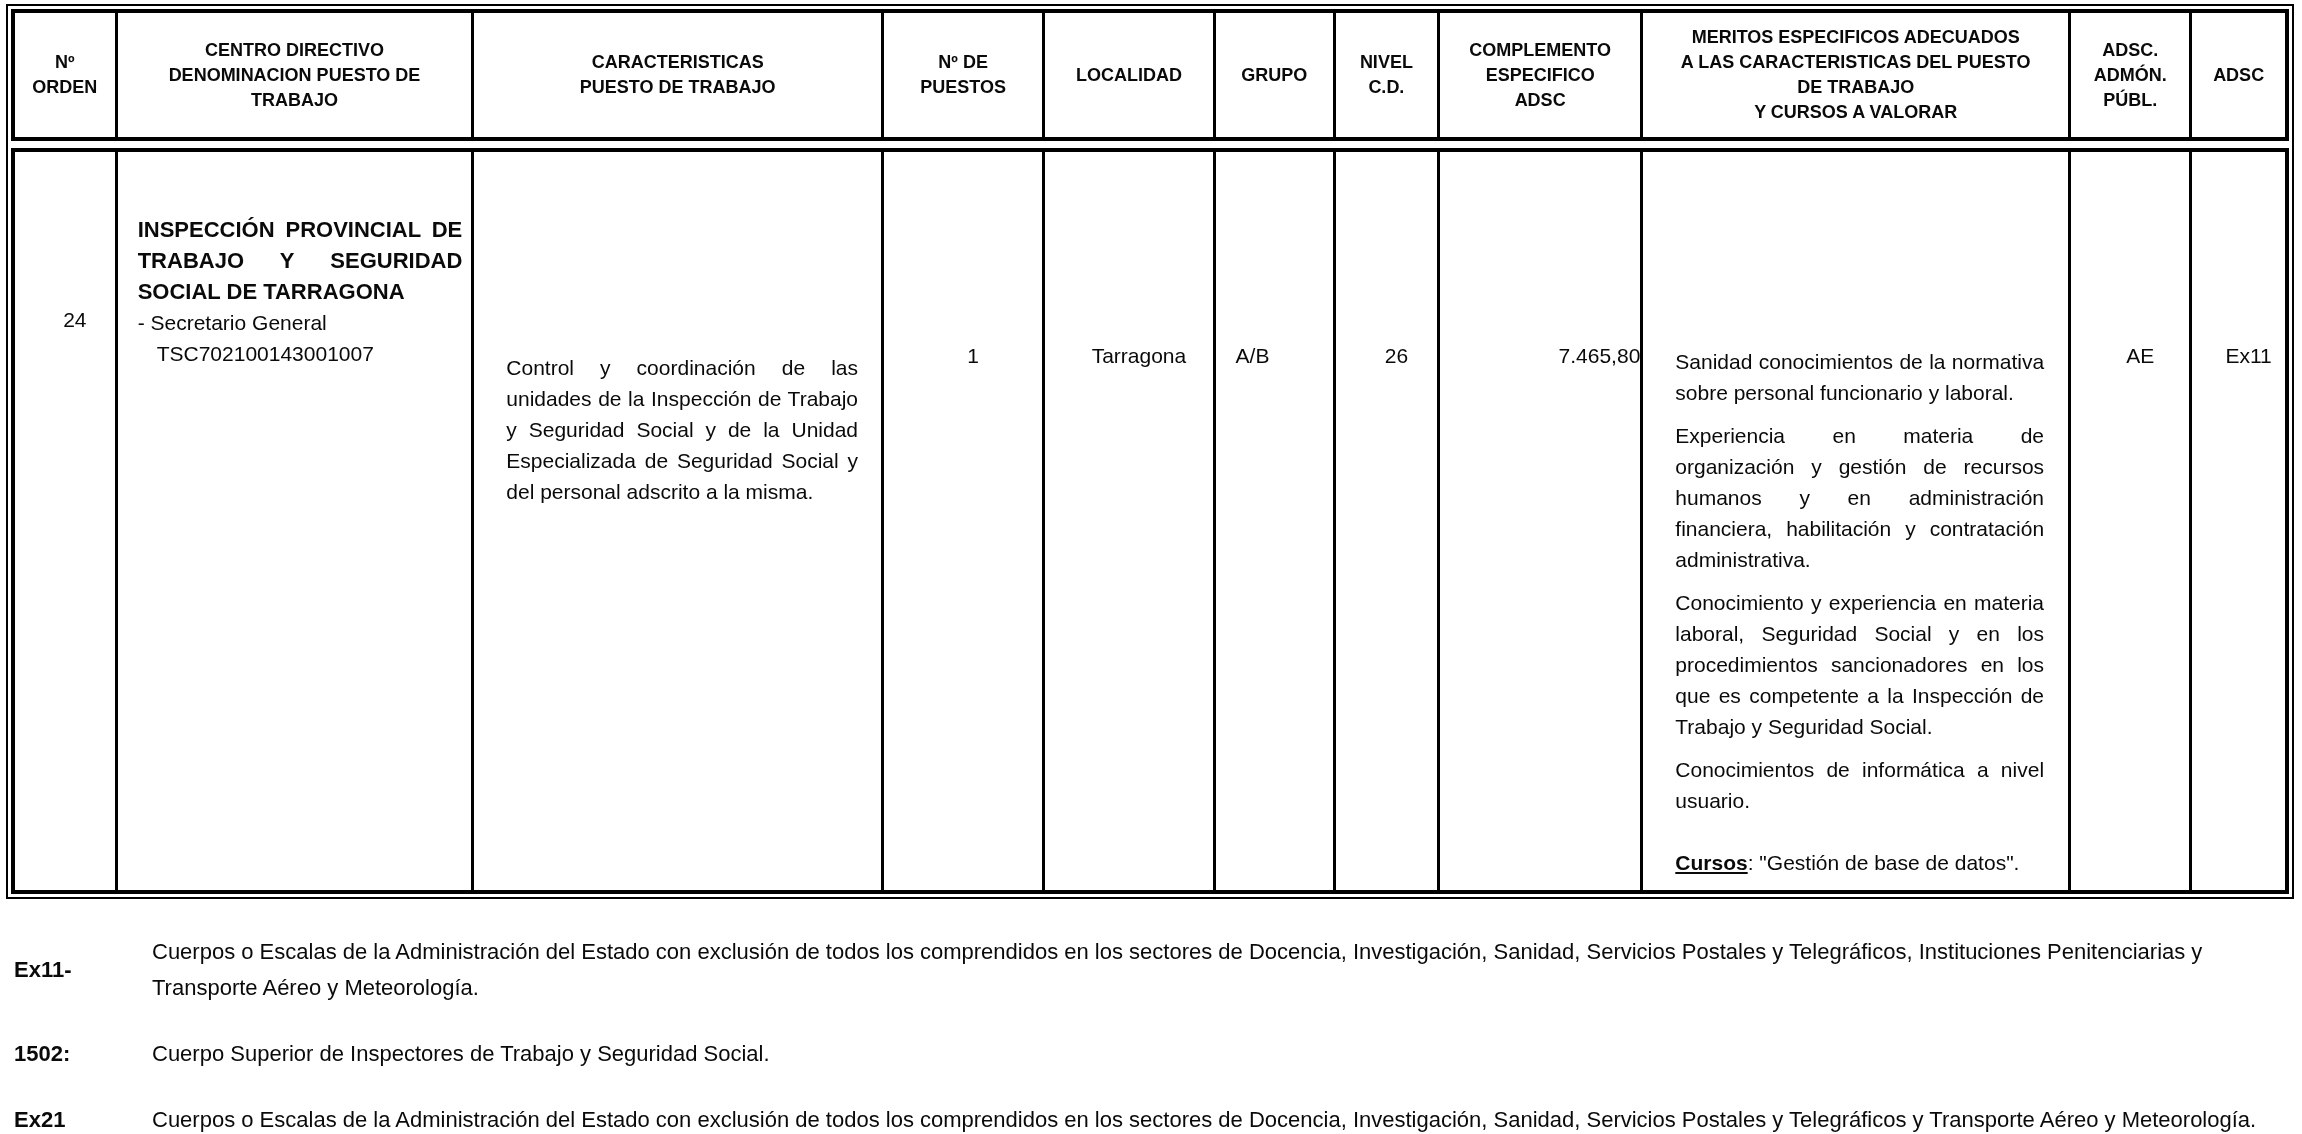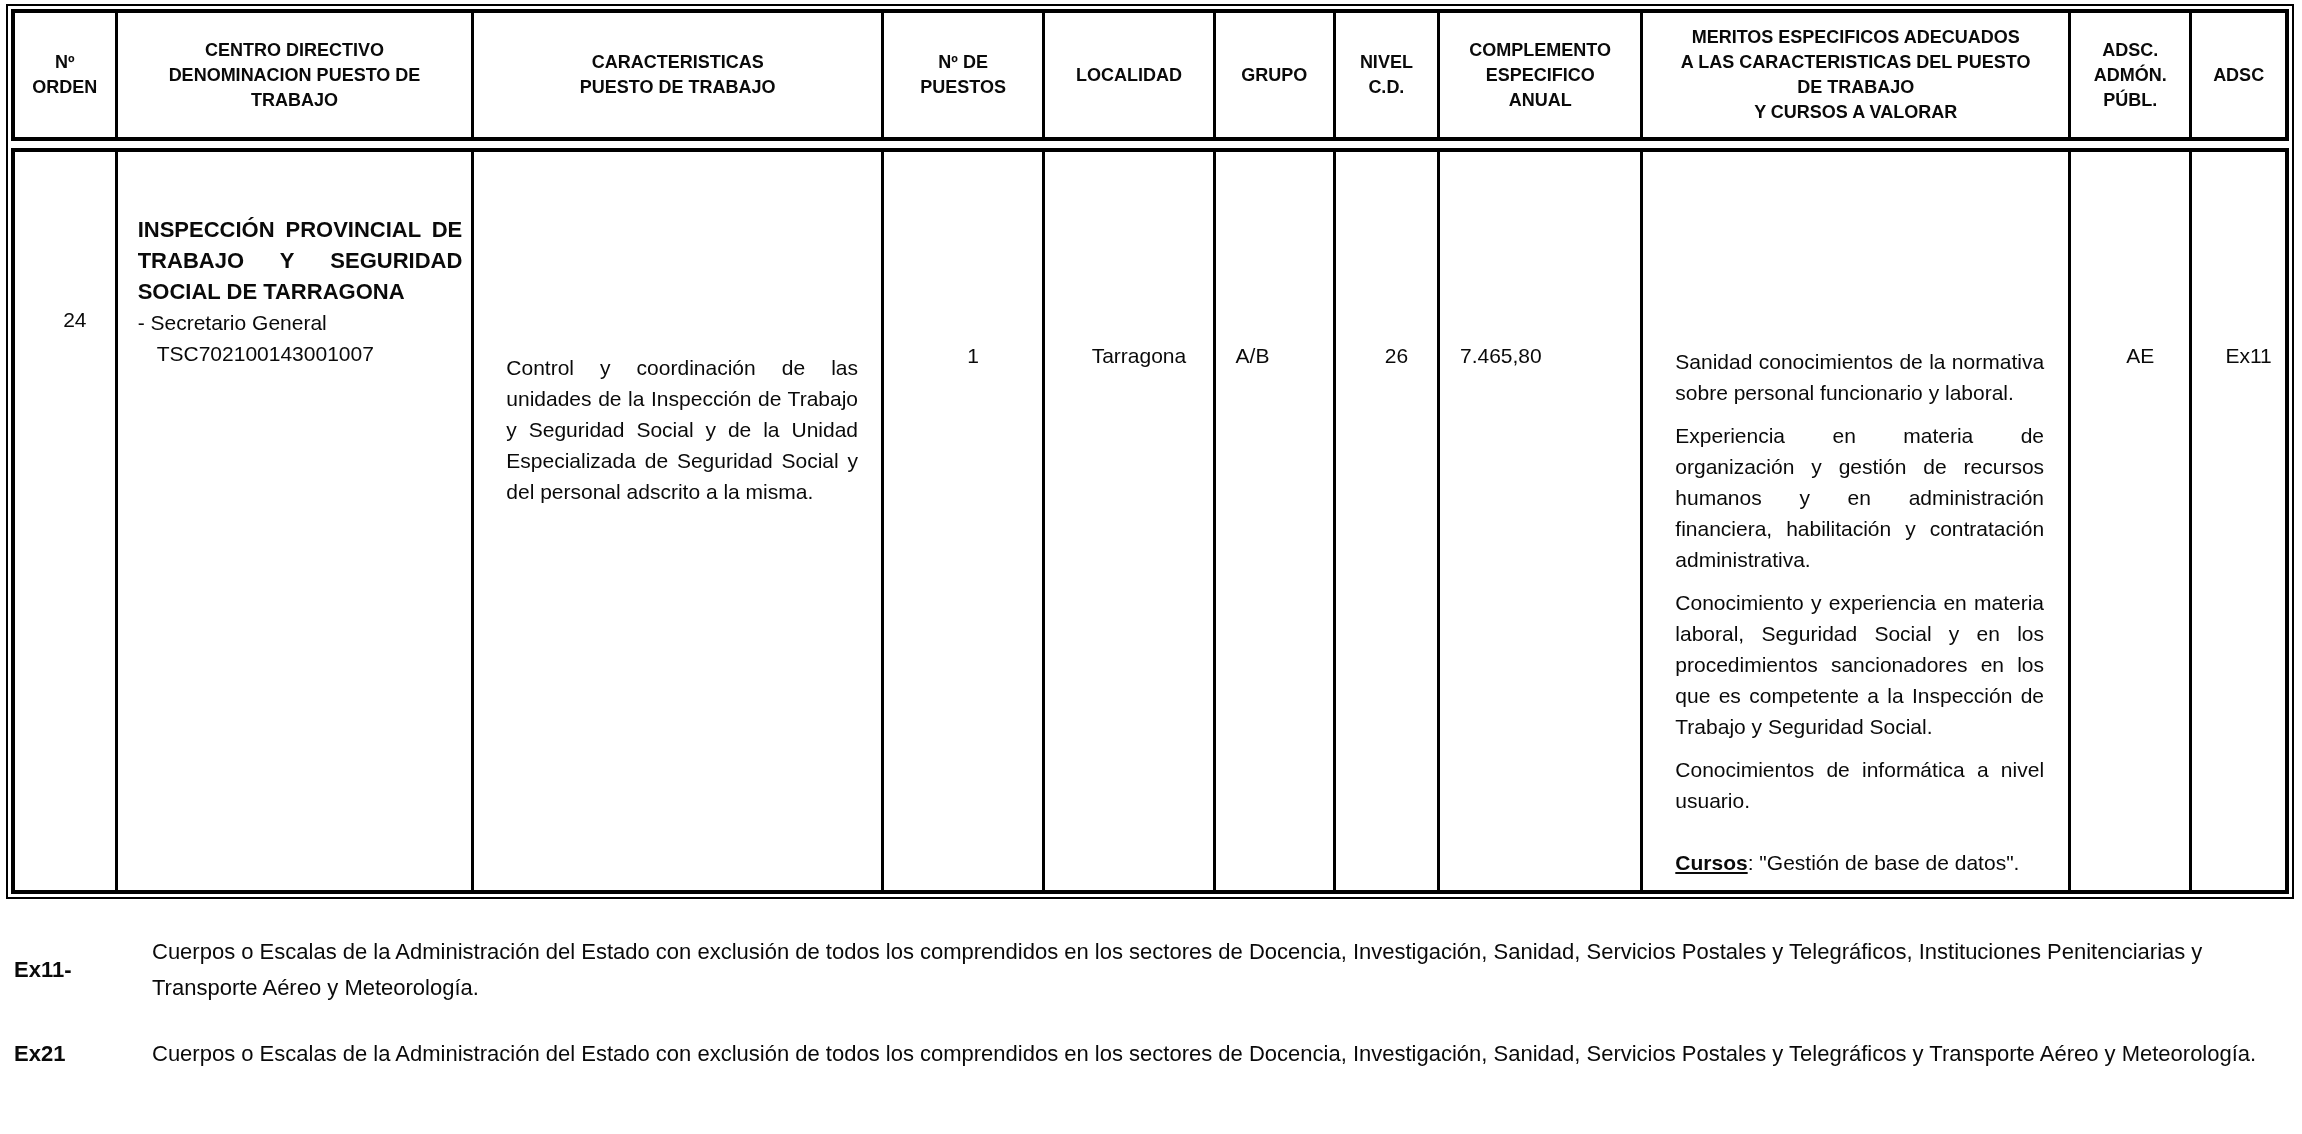--- a/index.html
+++ b/index.html
@@ -49,21 +49,21 @@
     line-height: 31px;
     padding-left: 20px;
   }
   .c-orden   { text-align: center; padding-top: 152px; }
   .c-centro  { padding: 62px 9px 0 9px; }
   .c-carac   { padding: 188px 11px 0 10px; text-align: justify; }
   .c-num     { text-align: center; padding-top: 188px; }
   .c-loc     { text-align: center; padding-top: 188px; }
   .c-grupo   { text-align: left; padding-top: 188px; }
   .c-nivel   { text-align: center; padding-top: 188px; }
-  .c-comp    { text-align: left; padding-top: 188px; }
+  .c-comp    { text-align: right; padding-top: 188px; }
   .c-meritos { padding: 182px 12px 0 13px; text-align: justify; }
   .c-adscadm { text-align: center; padding-top: 188px; }
   .c-adsc    { text-align: center; padding-top: 188px; }
   .org-name {
     font-weight: bold;
     font-size: 22px;
     line-height: 31px;
     text-align: justify;
     margin-bottom: 0;
   }
@@ -113,21 +113,21 @@
       <td>CARACTERISTICAS
 PUESTO DE TRABAJO</td>
       <td>Nº DE
 PUESTOS</td>
       <td>LOCALIDAD</td>
       <td>GRUPO</td>
       <td>NIVEL
 C.D.</td>
       <td>COMPLEMENTO
 ESPECIFICO
-ANUAL</td>
+ADSC</td>
       <td>MERITOS ESPECIFICOS ADECUADOS
 A  LAS CARACTERISTICAS DEL PUESTO
 DE TRABAJO
 Y CURSOS A VALORAR</td>
       <td>ADSC.
 ADMÓN.
 PÚBL.</td>
       <td>ADSC</td>
     </tr>
   </tbody>
@@ -192,16 +192,20 @@
   </tbody>
     </table>
 </div>
 
 <div class="notes">
   <div class="note">
     <div class="note-code">Ex11-</div>
     <div class="note-text">Cuerpos o Escalas de la Administración del Estado con exclusión de todos los comprendidos en los sectores de Docencia, Investigación, Sanidad, Servicios Postales y Telegráficos, Instituciones Penitenciarias y Transporte Aéreo y Meteorología.</div>
   </div>
   <div class="note">
+    <div class="note-code">1502:</div>
+    <div class="note-text">Cuerpo Superior de Inspectores de Trabajo y Seguridad Social.</div>
+  </div>
+  <div class="note">
     <div class="note-code">Ex21</div>
     <div class="note-text">Cuerpos o Escalas de la Administración del Estado con exclusión de todos los comprendidos en los sectores de Docencia, Investigación, Sanidad, Servicios Postales y Telegráficos y Transporte Aéreo y Meteorología.</div>
   </div>
 </div>
 
 </body></html>

